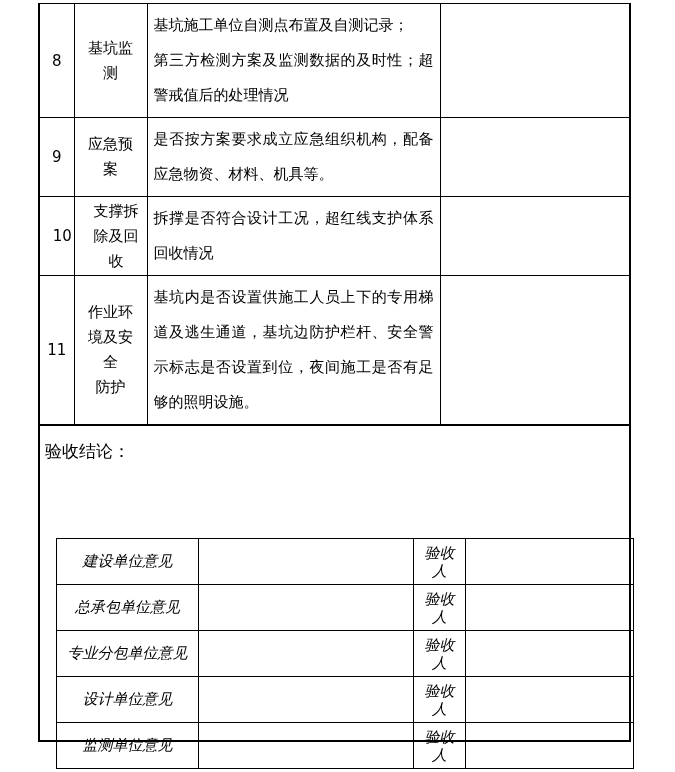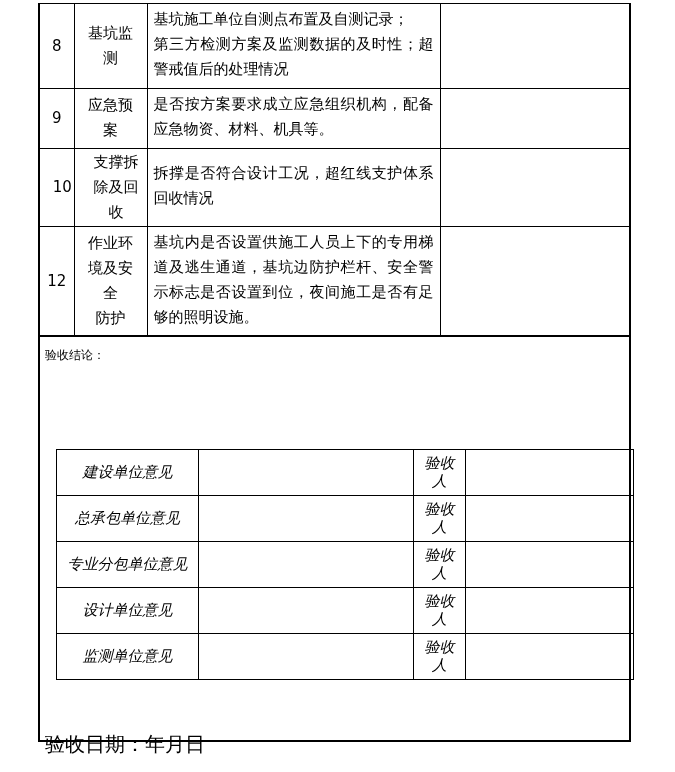--- a/index.html
+++ b/index.html
@@ -48,40 +48,40 @@
     text-align: center;
     vertical-align: middle;
     white-space: pre-line;
     line-height: 25px;
   }
   .main-table .desc-cell {
     width: 293px;
     padding: 4px 6px;
     vertical-align: middle;
     white-space: pre-line;
-    line-height: 25px;
+    line-height: 35px;
     text-align: justify;
-    font-family: Liberation Mono, monospace;
   }
   .main-table .result-cell { width: 189px; }
   .row-8  td { height: 84px; }
   .row-9  td { height: 60px; }
   .row-10 td { height: 70px; padding-left: 12px; }
   .row-11 td { height: 98px; margin-left: 24px; }
 
   .conclusion {
     position: relative;
     height: 393px;
     border-top: 1px solid #000000;
     box-sizing: border-box;
   }
   .conclusion-label {
     padding: 6px 0 0 5px;
-    font-size: 12px;
+    font-size: 17px;
     line-height: 25px;
+    margin-top: 7px;
   }
   .opinions-wrap {
     position: absolute;
     left: 16px;
     right: 4px;
     top: 112px;
     font-style: italic;
   }
   .opinions-table td { height: 46px; }
   .opinions-table .op-label-cell {
@@ -135,21 +135,21 @@
         <tr class="row-10">
           <td class="num-cell">10</td>
           <td class="cat-cell">支撑拆
 除及回
 收</td>
           <td class="desc-cell">拆撑是否符合设计工况，超红线支护体系回收情况</td>
           <td class="result-cell"></td>
         </tr>
 
         <tr class="row-11">
-          <td class="num-cell">12</td>
+          <td class="num-cell">11</td>
           <td class="cat-cell">作业环
 境及安
 全
 防护</td>
           <td class="desc-cell">基坑内是否设置供施工人员上下的专用梯道及逃生通道，基坑边防护栏杆、安全警示标志是否设置到位，夜间施工是否有足够的照明设施。</td>
           <td class="result-cell"></td>
         </tr>
 
     </tbody>
   </table>

